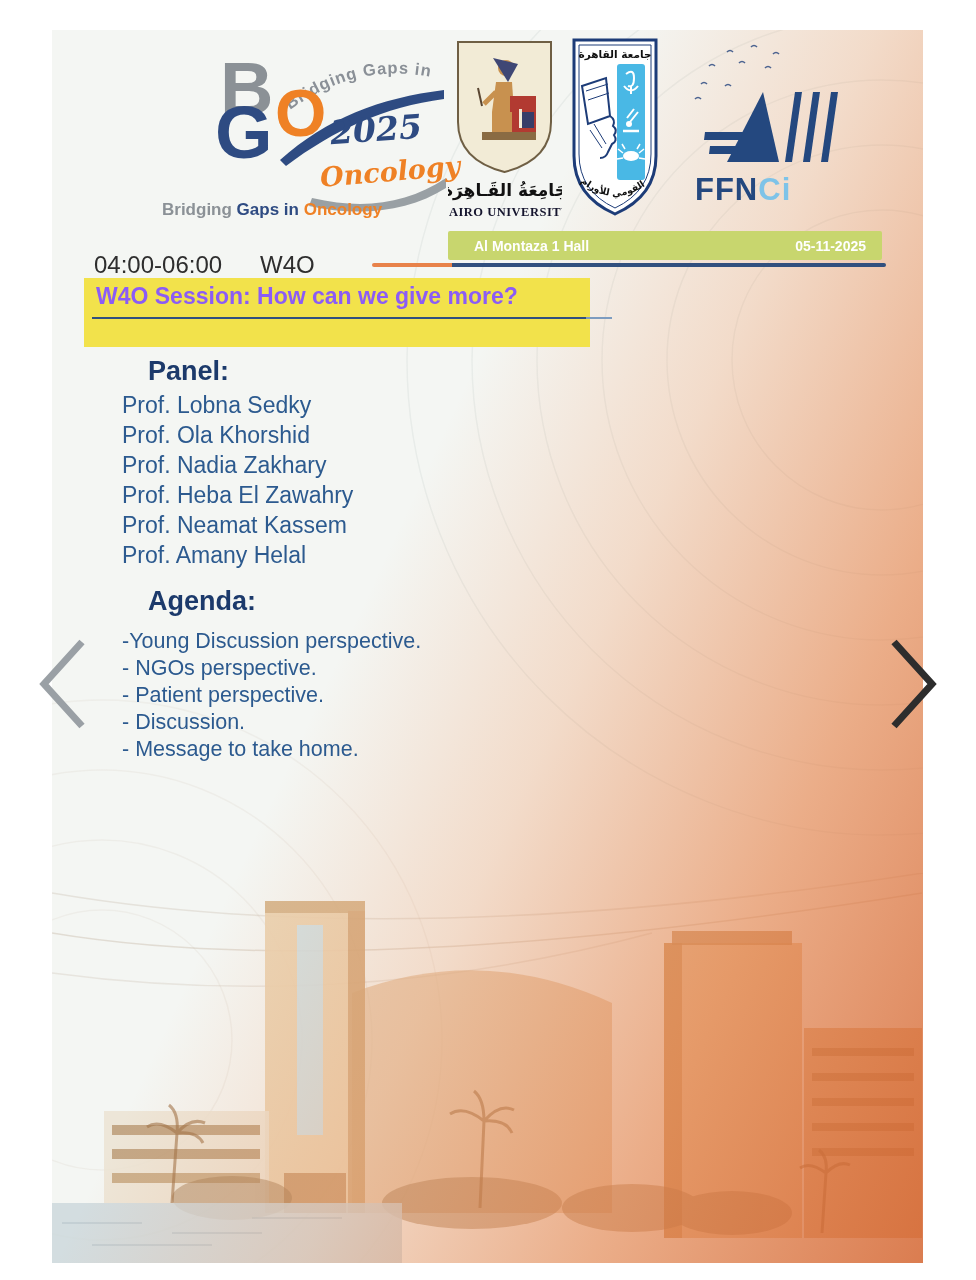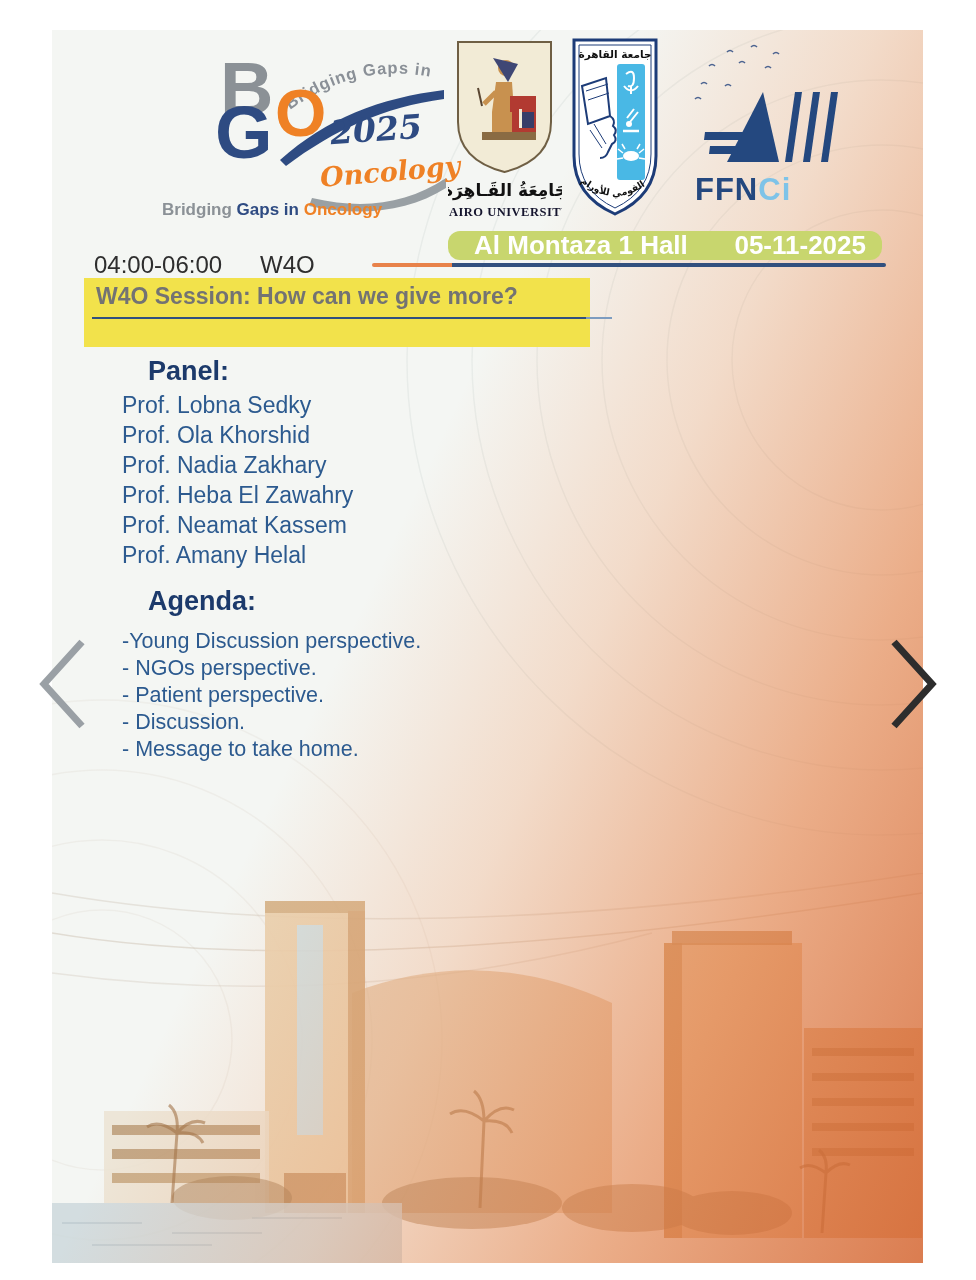--- a/index.html
+++ b/index.html
@@ -45,31 +45,31 @@
   
   .culogo{position:absolute;left:396px;top:6px;width:114px;height:192px;}
   .ncilogo{position:absolute;left:514px;top:4px;width:98px;height:192px;}
   .ffnci{position:absolute;left:641px;top:14px;width:160px;height:172px;}
   .ffnci-text{position:absolute;left:2px;top:128px;font-size:31px;font-weight:800;letter-spacing:1px;}
   .ffnci-text .dk{color:#24487f;} .ffnci-text .lt{color:#7ec3e8;}
 
   
   .banner{
     position:absolute;left:396px;top:201px;width:434px;height:29px;background:#c8d66e;
-    border-radius:12px;display:flex;align-items:center;justify-content:space-between;
-    padding:0 16px 0 26px;box-sizing:border-box;color:#ffffff;font-weight:800;font-size:26px;
+    border-radius:2px;display:flex;align-items:center;justify-content:space-between;
+    padding:0 16px 0 26px;box-sizing:border-box;color:#ffffff;font-weight:800;font-size:14px;
   }
   .banner-line{
     position:absolute;left:320px;top:233px;width:514px;height:4px;border-radius:2px;
     background:linear-gradient(to right,#e8824a 0 80px,#31507e 80px 100%);
   }
   .time-row{position:absolute;left:42px;top:221px;font-size:24px;color:#2e2e2e;white-space:nowrap;}
   .time-row .code{margin-left:38px;}
   .ybox{position:absolute;left:32px;top:248px;width:506px;height:69px;background:#f2e24b;}
-  .ses-title{position:absolute;left:44px;top:253px;font-size:23px;font-weight:800;color:#737373;white-space:nowrap;}
+  .ses-title{position:absolute;left:44px;top:253px;font-size:23px;font-weight:800;color:#8b5cf6;white-space:nowrap;}
   .ses-underline{
     position:absolute;left:40px;top:287px;width:520px;height:2px;
     background:linear-gradient(to right,#31507e 0 494px,#7d9cc0 494px 100%);
   }
 
   
   .sec-head{position:absolute;font-size:27px;font-weight:800;color:#1c3a6b;}
   .panel-head{left:96px;top:326px;}
   .agenda-head{left:96px;top:556px;}
   ul.plain{list-style:none;margin:4px;padding:0;position:absolute;}

